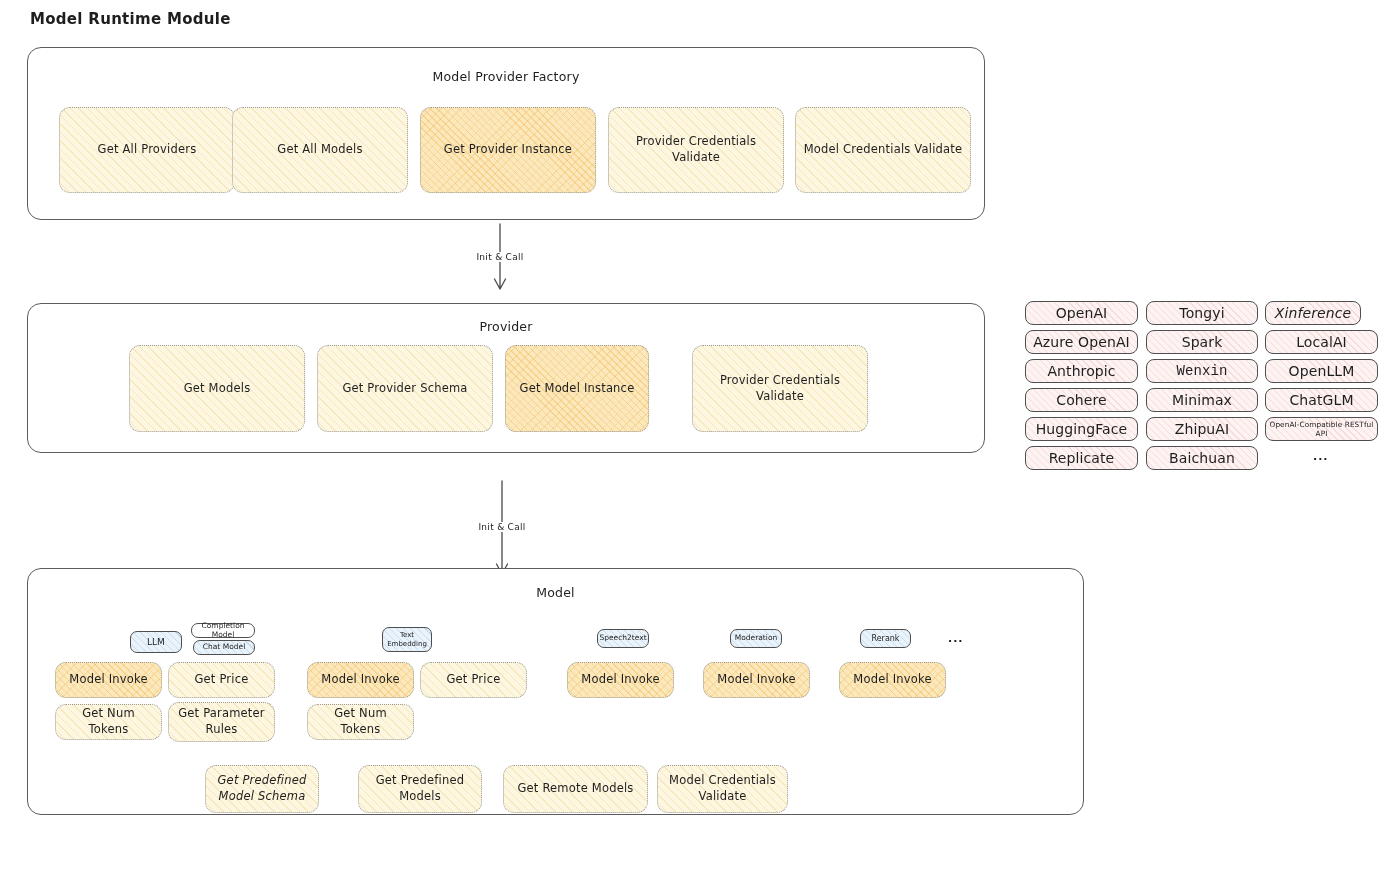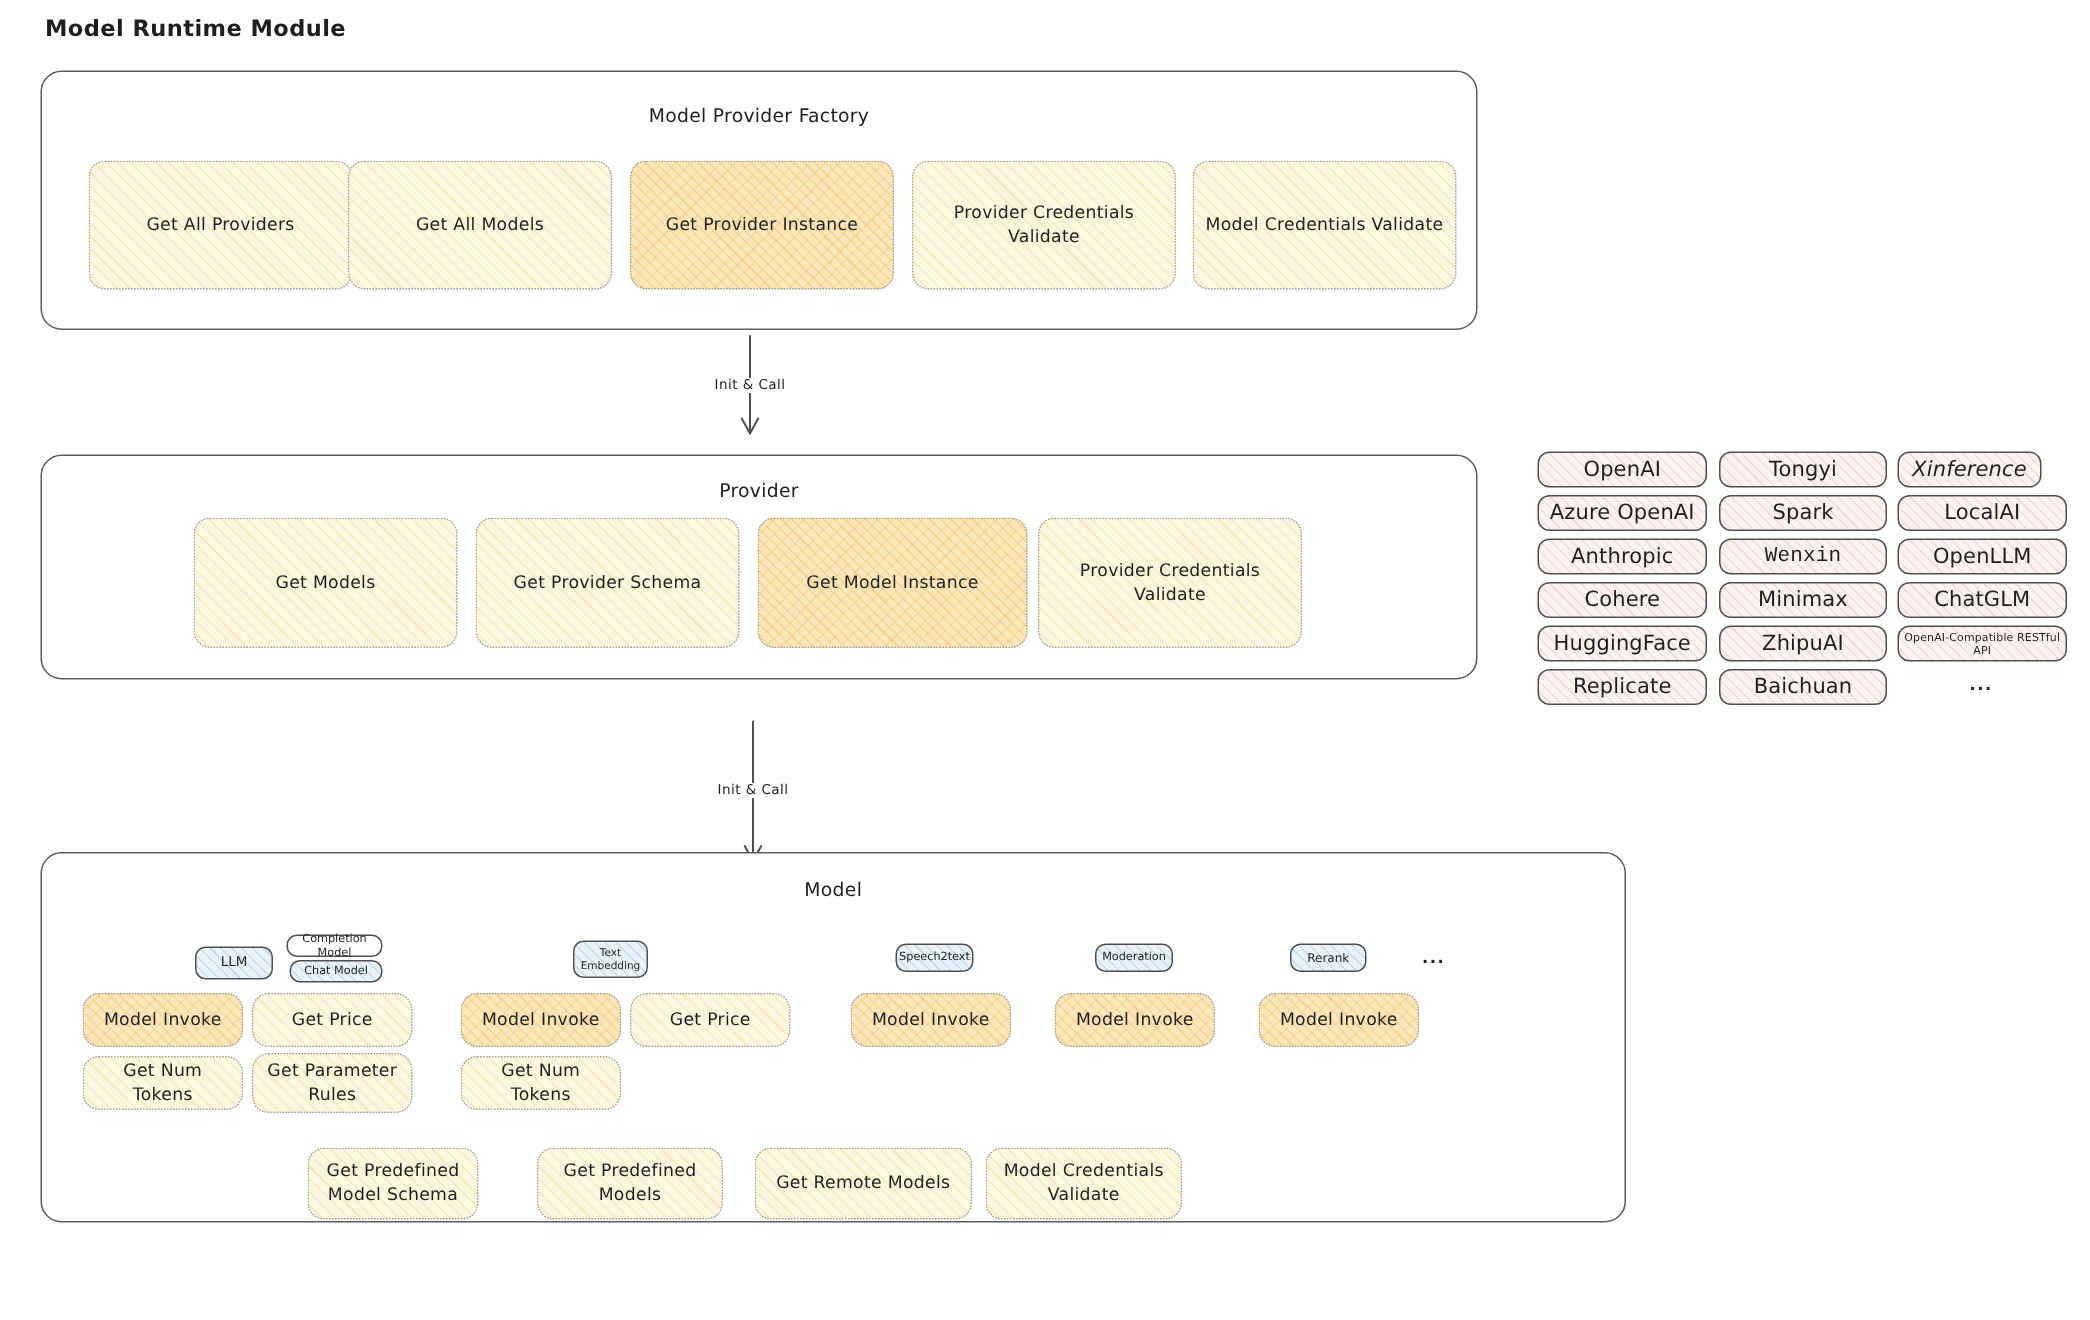--- a/index.html
+++ b/index.html
@@ -93,21 +93,21 @@
   <svg class="arrow-svg" style="left:492px; top:224px;" width="16" height="70" viewBox="0 0 16 70">
     <path d="M8 0 L8 64 M2.5 55 L8 65 L13.5 55" stroke="#4a4a4a" stroke-width="1.3" fill="none" stroke-linecap="round"></path>
   </svg>
   <div class="arrow-label" style="left:500px; top:252px;">Init &amp; Call</div>
 
   <div class="panel stack" style="left:27px; top:303px; width:958px; height:150px;">
     <div class="panel-title" style="top:15px;">Provider</div>
   </div>
   <div class="btn fill-y" style="left:129px; top:345px; width:176px; height:87px;">Get Models</div>
   <div class="btn fill-y" style="left:317px; top:345px; width:176px; height:87px;">Get Provider Schema</div>
-  <div class="btn fill-o" style="left:505px; top:345px; width:180px; height:87px;">Get Model Instance</div>
+  <div class="btn fill-o" style="left:505px; top:345px; width:144px; height:87px;">Get Model Instance</div>
   <div class="btn fill-y" style="left:692px; top:345px; width:176px; height:87px;">Provider Credentials Validate</div>
 
   <div class="chip" style="left:1025px; top:301px; width:113px;">OpenAI</div>
   <div class="chip" style="left:1146px; top:301px; width:112px;">Tongyi</div>
   <div class="chip" style="left:1265px; top:301px; width:96px;font-style:italic;">Xinference</div>
 
   <div class="chip" style="left:1025px; top:330px; width:113px;">Azure OpenAI</div>
   <div class="chip" style="left:1146px; top:330px; width:112px;">Spark</div>
   <div class="chip" style="left:1265px; top:330px; width:113px;">LocalAI</div>
 
@@ -150,18 +150,18 @@
   <div class="btn fill-o" style="left:307px; top:662px; width:107px; height:36px;">Model Invoke</div>
   <div class="btn fill-y" style="left:420px; top:662px; width:107px; height:36px;">Get Price</div>
   <div class="btn fill-o" style="left:567px; top:662px; width:107px; height:36px;">Model Invoke</div>
   <div class="btn fill-o" style="left:703px; top:662px; width:107px; height:36px;">Model Invoke</div>
   <div class="btn fill-o" style="left:839px; top:662px; width:107px; height:36px;">Model Invoke</div>
 
   <div class="btn fill-y" style="left:55px;  top:704px; width:107px; height:36px;">Get Num Tokens</div>
   <div class="btn fill-y" style="left:168px; top:702px; width:107px; height:40px;">Get Parameter Rules</div>
   <div class="btn fill-y" style="left:307px; top:704px; width:107px; height:36px;">Get Num Tokens</div>
 
-  <div class="btn fill-y" style="left:205px; top:765px; width:114px; height:48px;">Get Predefined Model Schema</div>
+  <div class="btn fill-y" style="left:205px; top:765px; width:114px; height:48px;font-style:italic;">Get Predefined Model Schema</div>
   <div class="btn fill-y" style="left:358px; top:765px; width:124px; height:48px;">Get Predefined Models</div>
   <div class="btn fill-y" style="left:503px; top:765px; width:145px; height:48px;">Get Remote Models</div>
   <div class="btn fill-y" style="left:657px; top:765px; width:131px; height:48px;">Model Credentials Validate</div>
 
 </div>
 
 </body></html>

